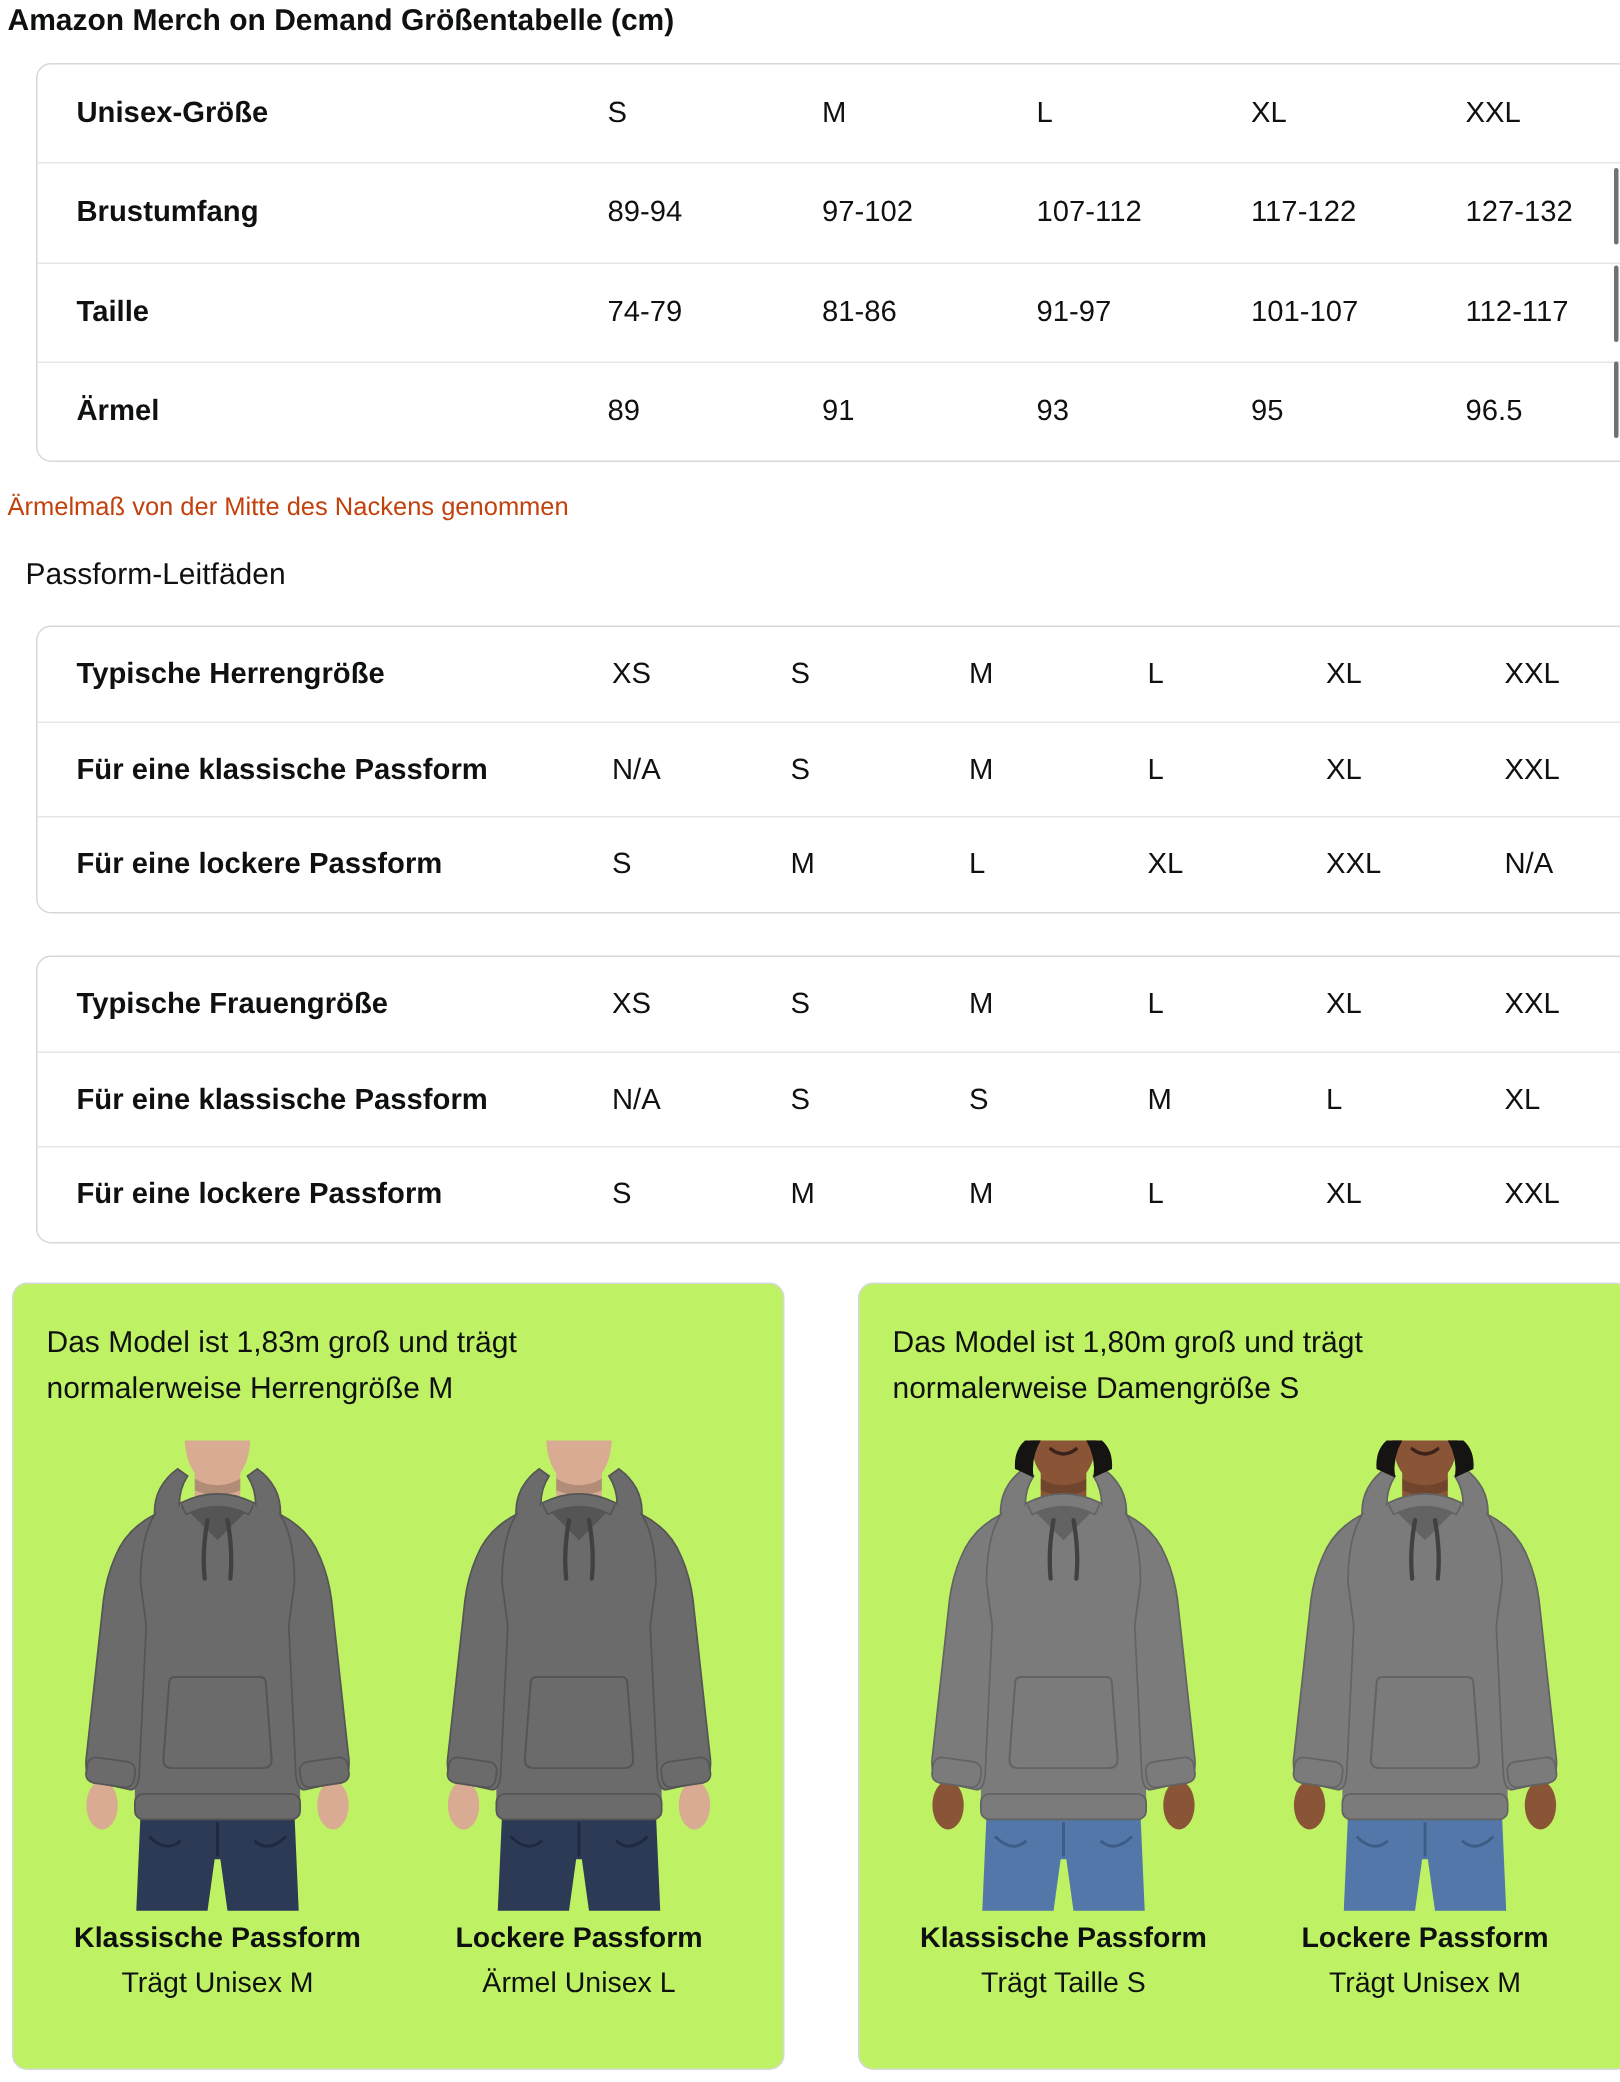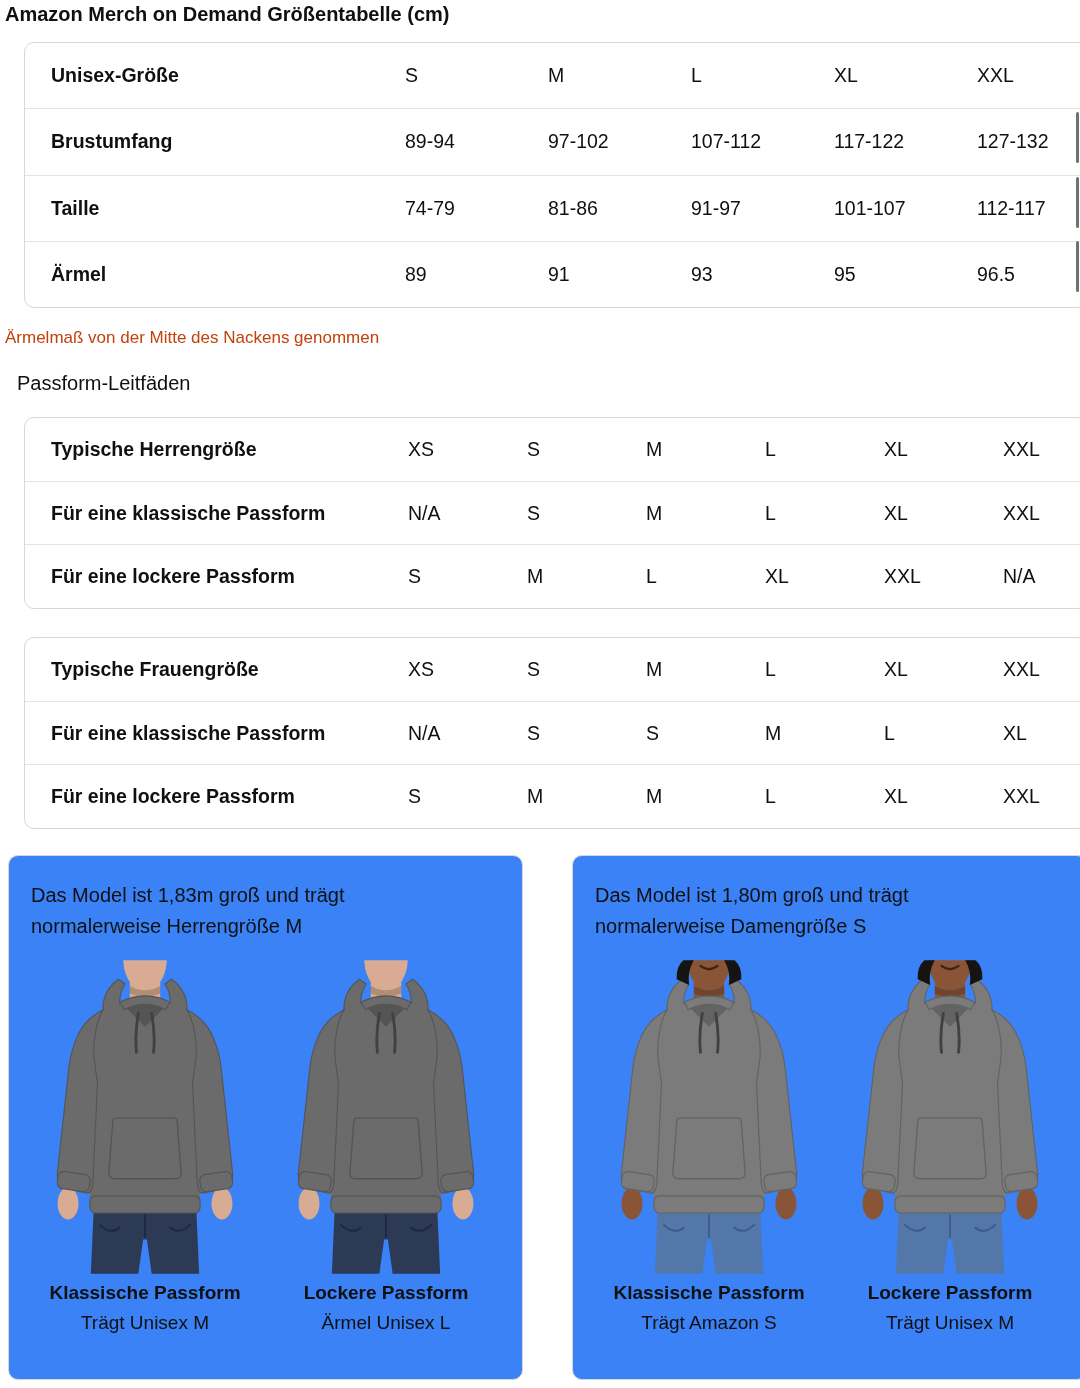--- a/index.html
+++ b/index.html
@@ -22,21 +22,21 @@
   .tbl-men .trow,.tbl-women .trow{grid-template-columns:357px 119px 119px 119px 119px 119px 1fr;padding-left:26px;}
   .cell{font-size:19.5px;white-space:nowrap;}
   .cell.lbl{font-weight:700;}
 
   .scroll-mark{position:absolute;right:1px;width:3px;background:var(--scroll-mark,#6e7273);border-radius:2px;}
   .sm-1{top:112px;height:51px;}
   .sm-2{top:177px;height:51px;}
   .sm-3{top:241px;height:51px;}
 
   .card{position:absolute;top:855px;width:515px;height:525px;border:1px solid var(--border,#d5d9d9);
-        border-radius:10px;background:#3b82f6;box-sizing:border-box;padding:24px 22px 20px 22px;}
+        border-radius:10px;background:#bef264;box-sizing:border-box;padding:24px 22px 20px 22px;}
   .card-men{left:8px;
     --hoodie:var(--hoodie-men);--hoodie-shadow:var(--hoodie-men-shadow);
     --skin:var(--skin-male);--jeans:var(--jeans-men);--jeans-dark:var(--jeans-men-dark);}
   .card-women{left:572px;
     --hoodie:var(--hoodie-women);--hoodie-shadow:var(--hoodie-women-shadow);
     --skin:var(--skin-female);--jeans:var(--jeans-women);--jeans-dark:var(--jeans-women-dark);}
   .card-desc{font-size:20px;line-height:1.55;max-width:445px;}
   .figures{display:flex;justify-content:space-between;margin-top:16px;}
   .figure{width:228px;display:flex;flex-direction:column;align-items:center;}
   .figure svg{width:228px;height:318px;display:block;}
@@ -232,21 +232,21 @@
 
 <div class="card card-women">
   <div class="card-desc">Das Model ist 1,80m groß und trägt normalerweise Damengröße S</div>
   <div class="figures">
     <div class="figure">
       <svg viewBox="0 0 240 330">
           <use href="#hoodie-fig"></use>
           <use href="#female-extras"></use>
         </svg>
       <div class="fit-label">Klassische Passform</div>
-      <div class="size-label">Trägt Amazon S</div>
+      <div class="size-label">Trägt Taille S</div>
     </div>
     <div class="figure loose">
       <svg viewBox="0 0 240 330">
           <use href="#hoodie-fig"></use>
           <use href="#female-extras"></use>
         </svg>
       <div class="fit-label">Lockere Passform</div>
       <div class="size-label">Trägt Unisex M</div>
     </div>
   </div>

